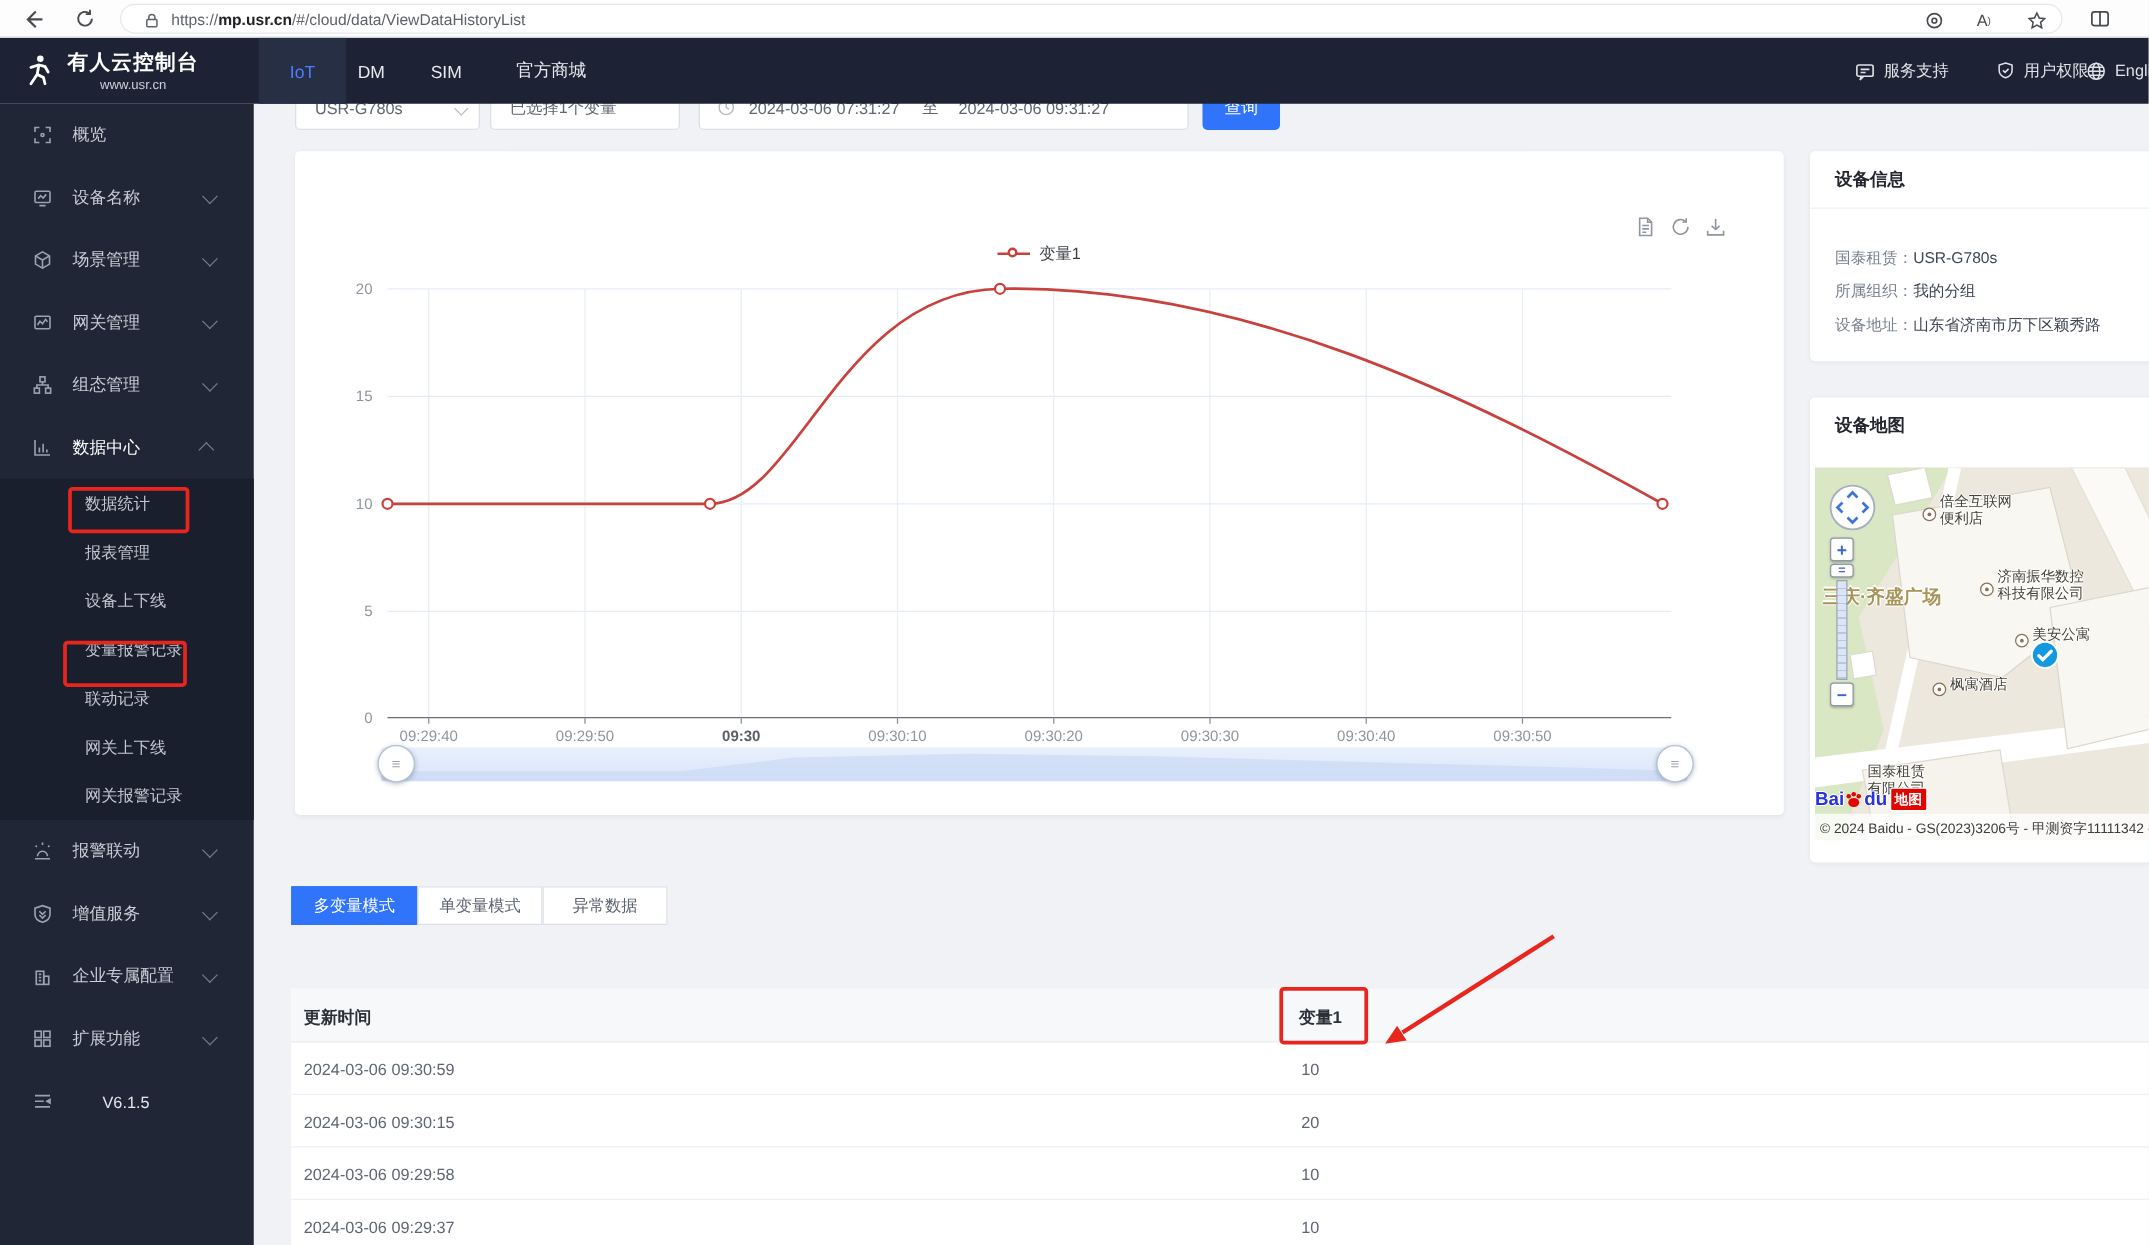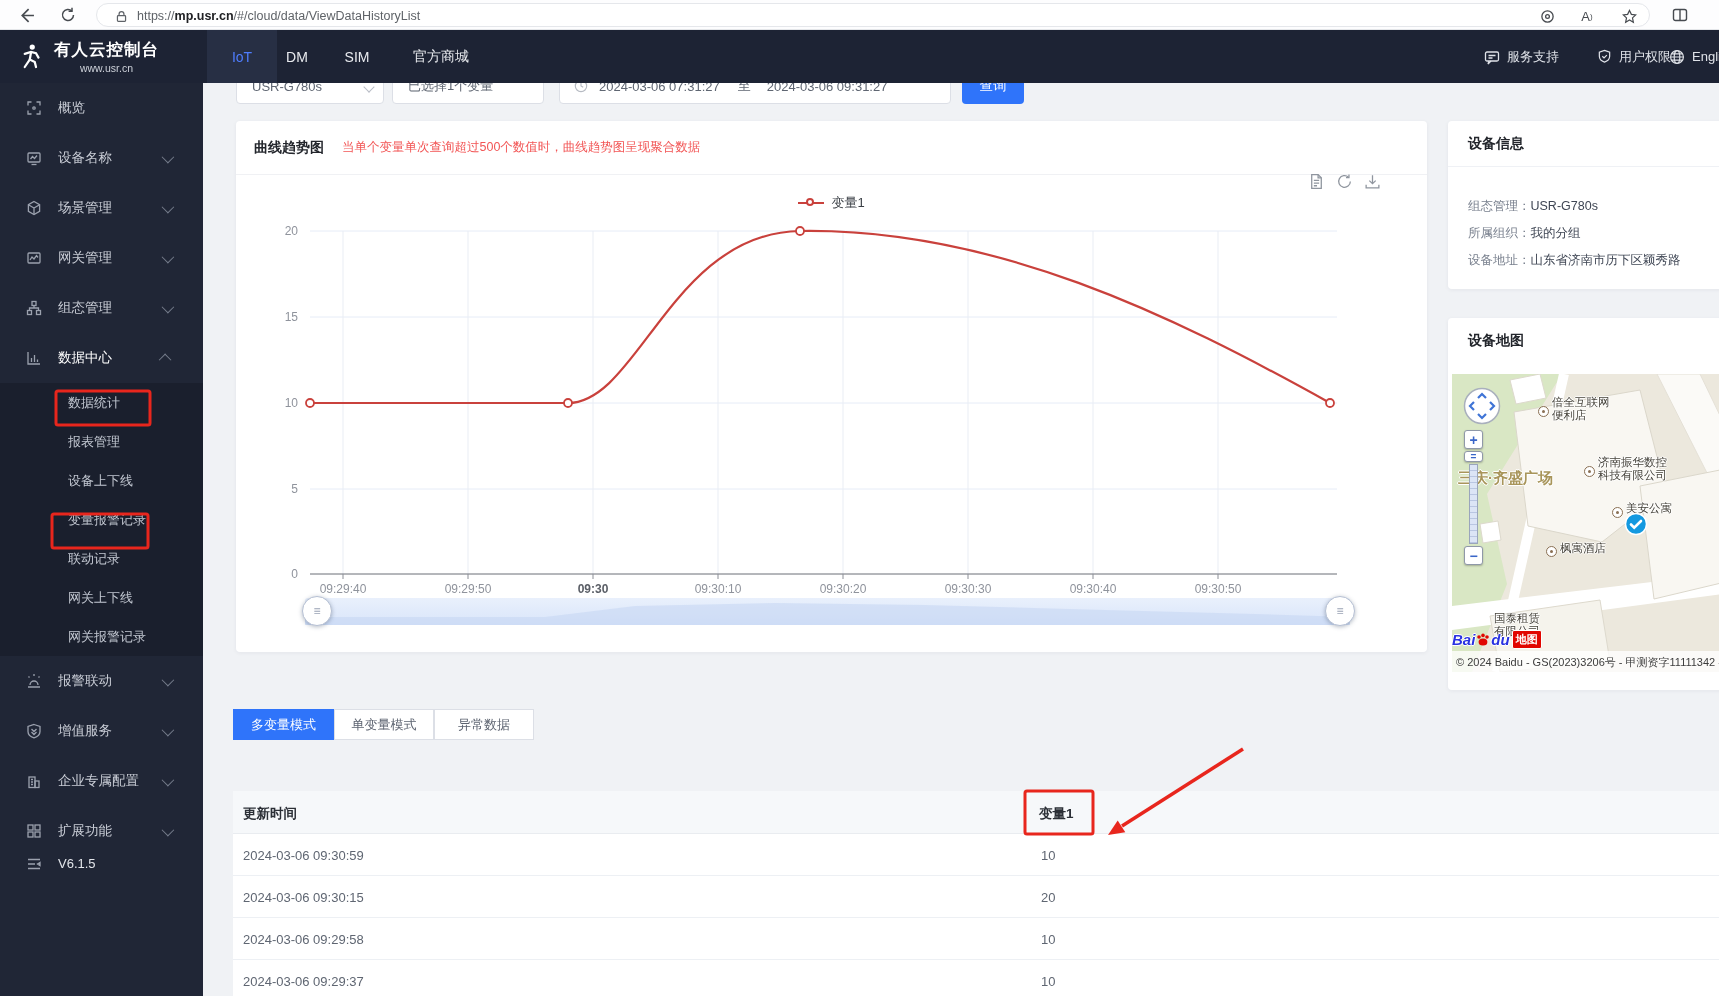--- a/index.html
+++ b/index.html
@@ -27,21 +27,21 @@
   
   .sidebar { position:absolute; left:0; top:83px; width:203px; bottom:0; background:#202636; z-index:25; }
   .s-item { height:50px; display:flex; align-items:center; padding:0 32px 0 26px; color:#c9cdd6; font-size:13.5px; cursor:pointer; }
   .s-item .ic { width:16px; height:16px; margin-right:16px; color:#9ba1ae; flex:0 0 auto; }
   .s-item.open { color:#fff; }
   .chev { margin-left:auto; width:9px; height:9px; border-right:1.5px solid #767d8c; border-bottom:1.5px solid #767d8c; transform:rotate(45deg) translateY(-2px); }
   .chev.up { transform:rotate(-135deg) translateY(-2px); }
   .s-sub-wrap { background:#1a1f2d; }
   .s-sub { height:39px; display:flex; align-items:center; padding-left:68px; font-size:13px; color:#c2c7d1; cursor:pointer; }
   .s-sub.active { background:#2a3141; color:#fff; }
-  .s-version { height:50px; display:flex; padding:0 16px 0 26px; color:#e3e6eb; font-size:13px; }
+  .s-version { height:50px; display:flex; align-items:center; padding:0 16px 0 26px; color:#e3e6eb; font-size:13px;gap:24px; }
   .s-version .ic { width:16px; height:16px; margin-right:16px; color:#9ba1ae; }
 
   
   .filter-box { position:absolute; top:68px; height:36px; background:#fff; border:1px solid #dcdfe6; border-radius:4px; font-size:13px; color:#5f6672; display:flex; align-items:center; z-index:2; }
   .sel-chev { position:absolute; right:10px; top:14px; width:8px; height:8px; border-right:1.4px solid #b9bdc6; border-bottom:1.4px solid #b9bdc6; transform:rotate(45deg); }
   .query-btn { position:absolute; left:962px; top:68px; width:62px; height:36px; background:#2f74fa; color:#fff; border:none; border-radius:4px; font-size:13.5px; z-index:2; cursor:pointer; }
 
   
   .card { position:absolute; background:#fff; border-radius:4px; box-shadow:0 1px 4px rgba(30,40,60,.06); }
   .card-title { font-size:14px; font-weight:bold; color:#23262c; }
@@ -74,21 +74,21 @@
 
   
   .map-area { position:absolute; left:4px; top:56px; width:300px; height:298px; overflow:hidden; background:#ece8dd; cursor:grab; }
   .map-label { position:absolute; font-size:11.5px; color:#46433b; line-height:12.5px; white-space:nowrap; z-index:2;
                text-shadow:-1px 0 #fff,1px 0 #fff,0 -1px #fff,0 1px #fff; }
   .poi-dot { position:absolute; width:11px; height:11px; border-radius:50%; background:#fff; border:1.5px solid #8a7054; z-index:2; }
   .poi-dot i { position:absolute; left:2.5px; top:2.5px; width:3px; height:3px; border-radius:50%; background:#8a7054; }
   .zoom-btn { position:absolute; width:19px; height:19px; background:#fff; border:1px solid #8f98a8; border-radius:3px; color:#3a66c8; font-size:14px; font-weight:bold; display:flex; align-items:center; justify-content:center; z-index:3; cursor:pointer; box-shadow:0 1px 2px rgba(0,0,0,.25); }
   .copyright { position:absolute; left:0; bottom:0; width:100%; height:21px; background:rgba(255,255,255,.78); z-index:4; font-size:11px; color:#3c3c3c; padding:4px 0 0 4px; white-space:nowrap; }
   .baidu-logo { position:absolute; left:0px; top:256px; z-index:4; display:flex; align-items:center; }
-  .baidu-logo .bd { color:#2932e1; font-weight:bold; font-size:15px; font-style:italic; text-shadow:1px 0 #fff,-1px 0 #fff,0 1px #fff,0 -1px #fff; }
+  .baidu-logo .bd { color:#2932e1; font-weight:bold; font-size:15px; text-shadow:1px 0 #fff,-1px 0 #fff,0 1px #fff,0 -1px #fff; }
   .baidu-logo .mp { background:#e10601; color:#fff; font-size:11px; font-weight:bold; padding:1px 3px; border-radius:2px; margin-left:2px; border:1px solid #fff; }
 
   .overlay { position:absolute; left:0; top:0; width:1719px; height:996px; z-index:60; pointer-events:none; }
 </style>
 </head>
 <body>
 
 <div class="browser-bar">
   <span class="b-icon" style="left:14px">
     <svg width="17" height="17" viewBox="0 0 16 16" fill="none" stroke="currentColor" stroke-width="1.6">
@@ -311,24 +311,20 @@
       <circle cx="8" cy="8" r="6.5"></circle>
       <path d="M8 4.5V8l2.5 1.5"></path>
     </svg>
   <span style="margin-left:11px">2024-03-06 07:31:27</span>
   <span style="margin-left:18px">至</span>
   <span style="margin-left:16px">2024-03-06 09:31:27</span>
 </div>
 <button class="query-btn">查询</button>
 
 <div class="card" style="left:236px;top:121px;width:1191px;height:531px">
-  <div class="chart-head">
-    <span class="card-title">曲线趋势图</span>
-    <span class="chart-note">当单个变量单次查询超过500个数值时，曲线趋势图呈现聚合数据</span>
-  </div>
   <div class="chart-tools">
     <svg width="17" height="17" viewBox="0 0 16 16" fill="none" stroke="currentColor" stroke-width="1.2">
         <path d="M3.5 1.5h6l3 3v10h-9z"></path>
         <path d="M9.5 1.5v3h3"></path>
         <path d="M5.5 7h5M5.5 9.5h5M5.5 12h3"></path>
       </svg>
     <svg width="17" height="17" viewBox="0 0 16 16" fill="none" stroke="currentColor" stroke-width="1.2">
         <path d="M13.5 8a5.5 5.5 0 1 1-1.7-4"></path>
         <path d="M12.2 1.5v2.8H9.4"></path>
       </svg>
@@ -410,21 +406,21 @@
     </svg>
     <div class="dz-handle" style="left:-3px">≡</div>
     <div class="dz-handle" style="left:1020px">≡</div>
   </div>
 </div>
 
 <div class="card" style="left:1448px;top:121px;width:300px;height:168px">
   <div class="card-title abs" style="left:20px;top:14px">设备信息</div>
   <div class="abs" style="left:0;top:45px;width:100%;border-top:1px solid #eff1f5"></div>
   <div class="info-row" style="top:77px">
-    <span class="lbl">组态管理：</span><span class="val">USR-G780s</span>
+    <span class="lbl">国泰租赁：</span><span class="val">USR-G780s</span>
   </div>
   <div class="info-row" style="top:104px">
     <span class="lbl">所属组织：</span><span class="val">我的分组</span>
   </div>
   <div class="info-row" style="top:131px">
     <span class="lbl">设备地址：</span><span class="val">山东省济南市历下区颖秀路</span>
   </div>
 </div>
 
 <div class="card" style="left:1448px;top:318px;width:300px;height:372px">

